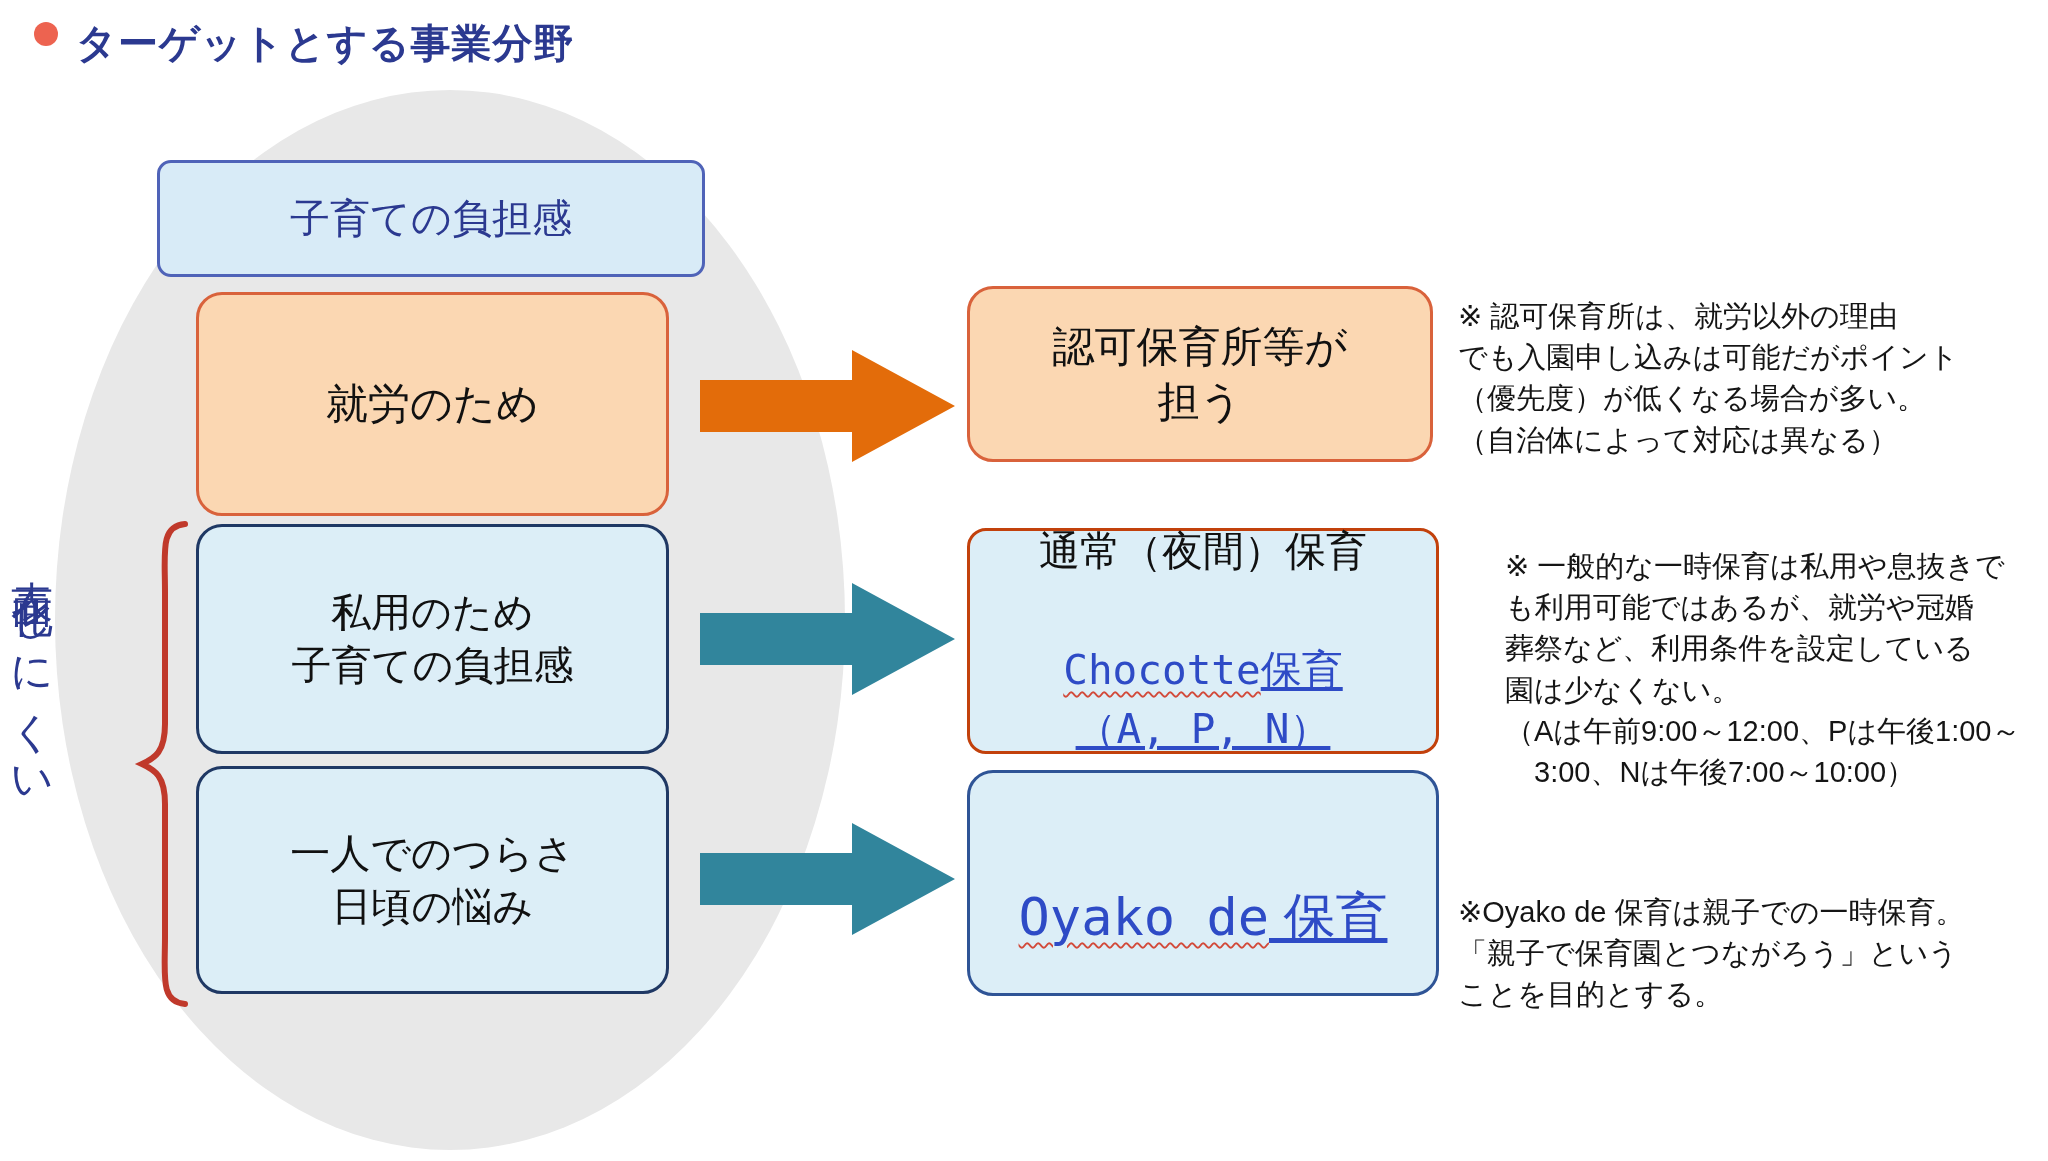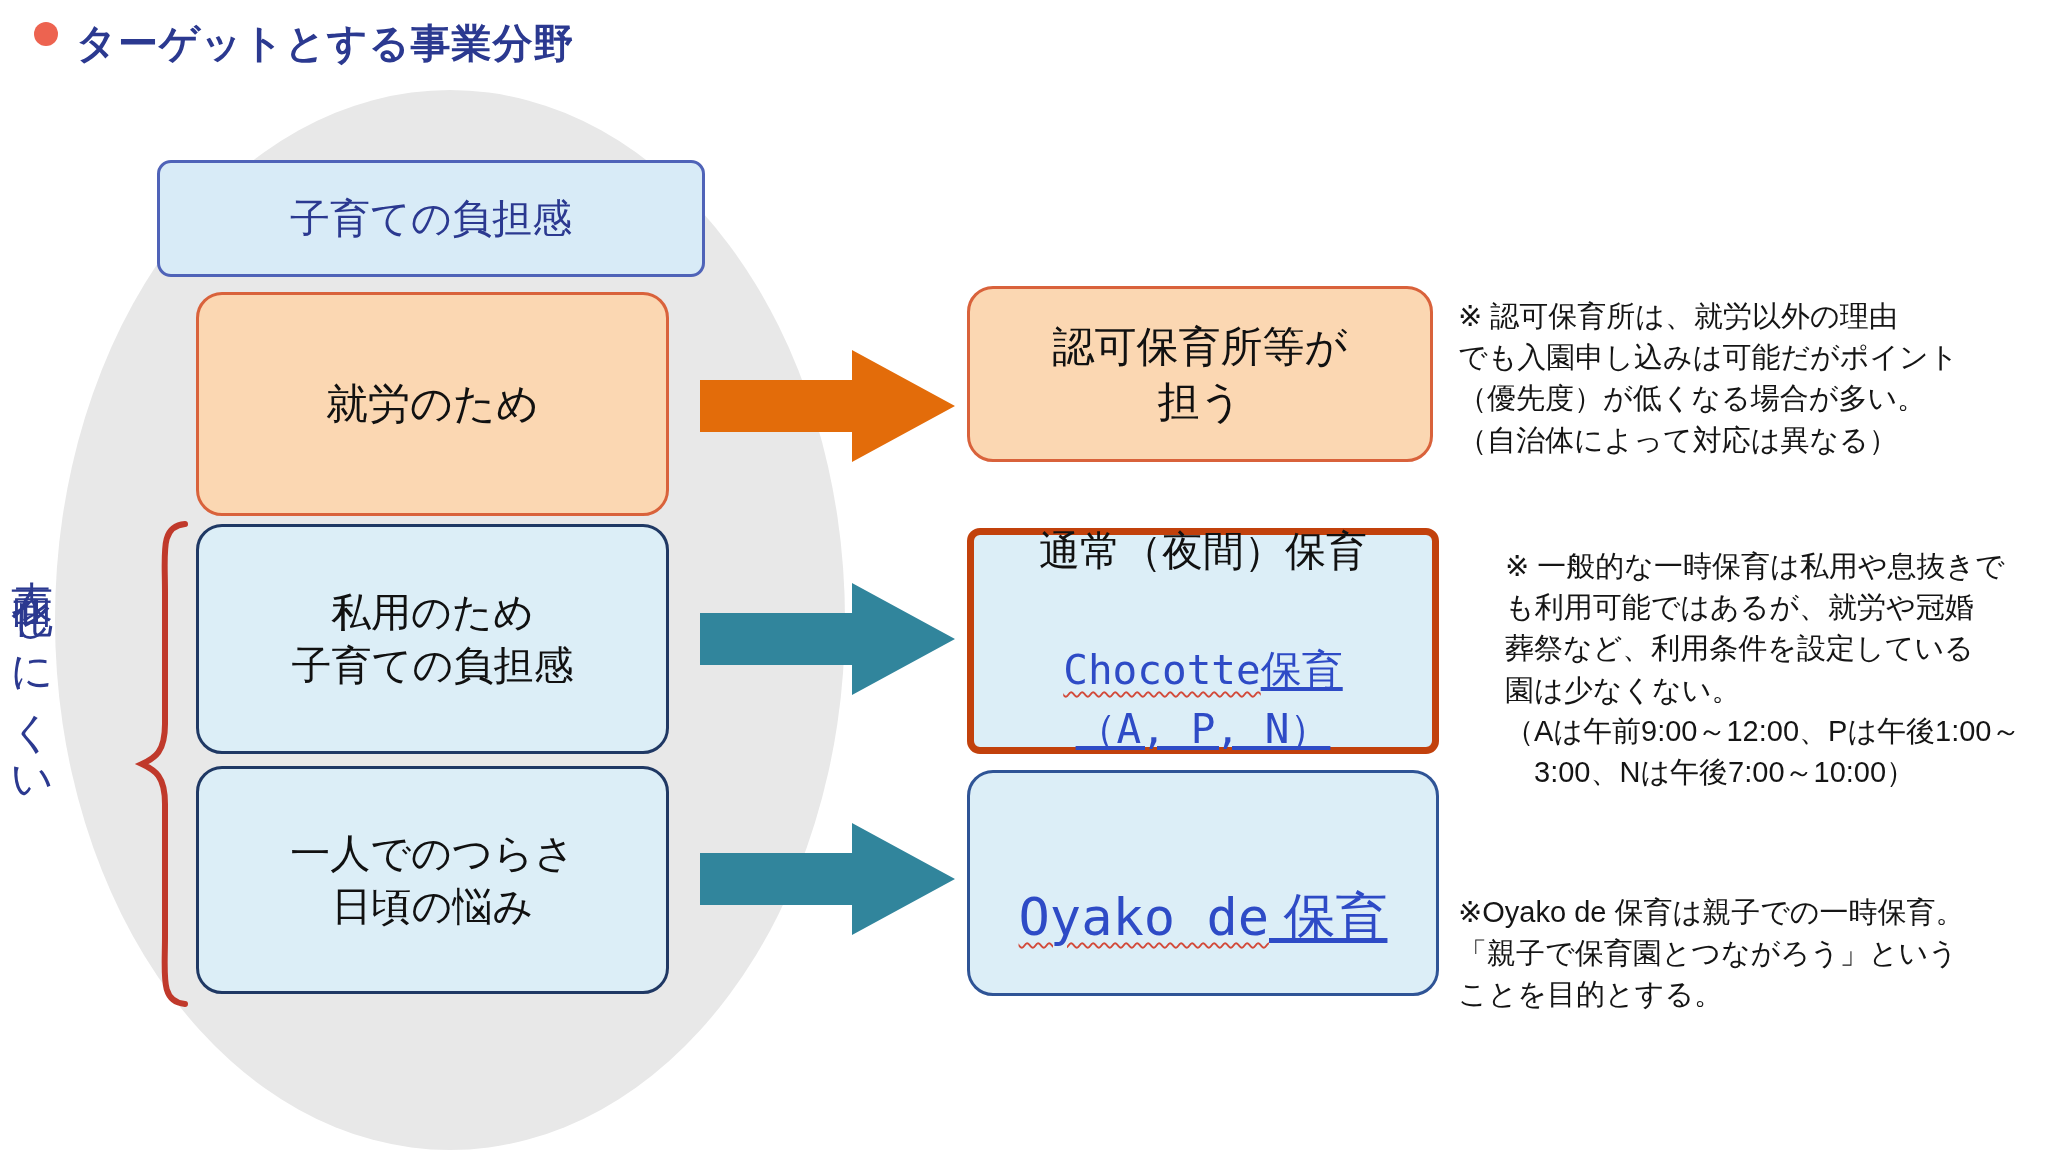--- a/index.html
+++ b/index.html
@@ -66,22 +66,22 @@
   
   .arrow{width:255px;height:118px;}
   .arrow-work{left:700px;top:347px;}
   .arrow-private{left:700px;top:580px;}
   .arrow-alone{left:700px;top:820px;}
 
   
   .licensed-box{left:967px;top:286px;width:466px;height:176px;}
   .chocotte-box{
     left:967px;top:528px;width:472px;height:226px;
-    flex-direction:column;background:#dceef7;border:7px solid #c2410c;
-    border-radius:13px;font-size:41px;color:#111;line-height:1.45;
+    flex-direction:column;background:#dceef7;border:3px solid #c2410c;
+    border-radius:19px;font-size:41px;color:#111;line-height:1.45;
   }
   .oyako-box{
     left:967px;top:770px;width:472px;height:226px;
     background:#dceef7;border:3px solid #2f5496;border-radius:26px;
   }
   .accent-blue{color:#2e4bc6;text-decoration:underline;}
   .mono{font-family:"DejaVu Sans Mono","Liberation Mono",monospace;}
   .u-red{
     text-decoration:underline wavy #d24a3a;
     text-decoration-thickness:2px;

